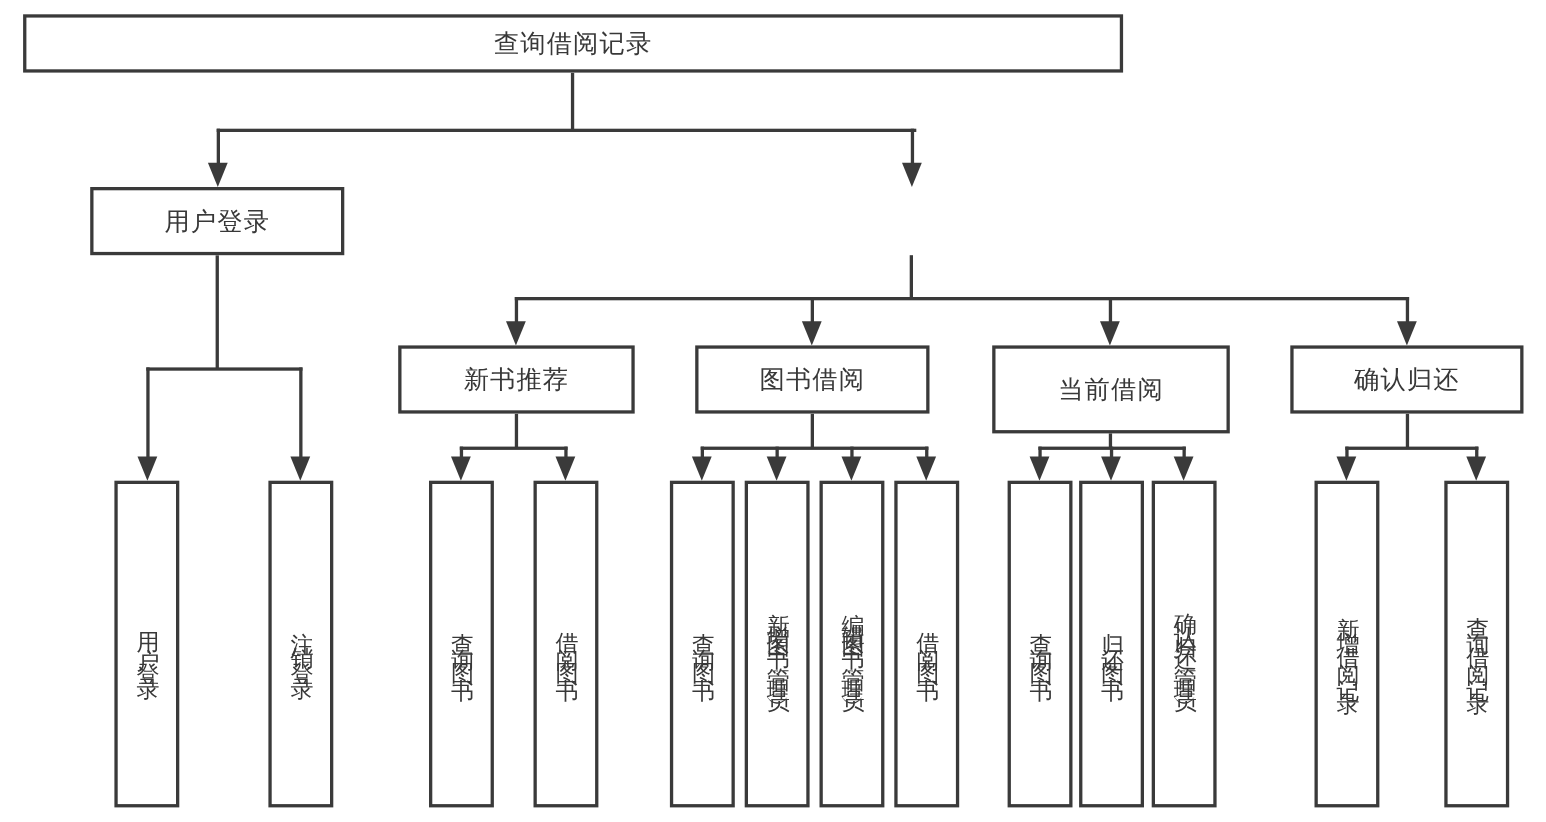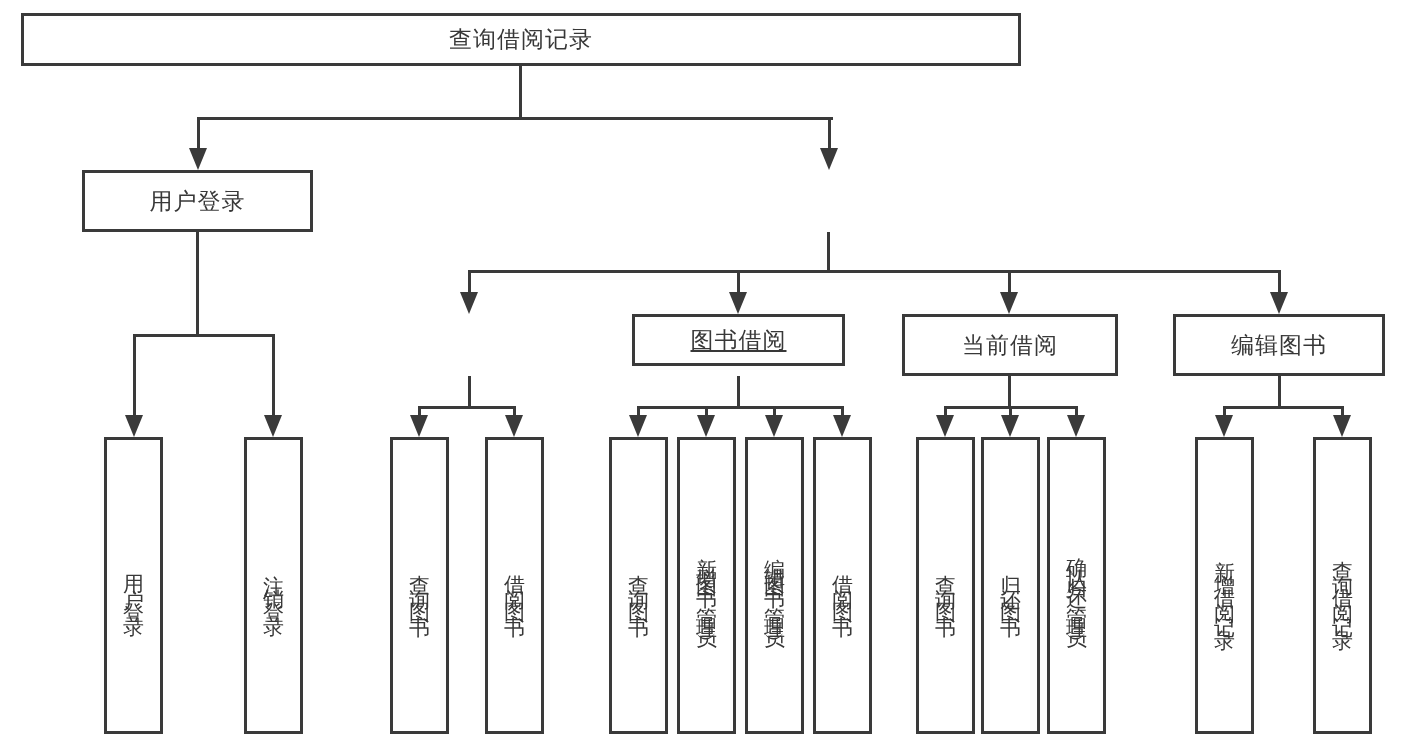--- a/index.html
+++ b/index.html
@@ -85,23 +85,24 @@
   <div class="line" style="left:468px; top:270px; width:813px; height:3px;"></div>
   <div class="line" style="left:468px; top:270px; width:3px; height:26px;"></div>
   <div class="arrow" style="left:460px; top:292px;"></div>
   <div class="line" style="left:737px; top:270px; width:3px; height:26px;"></div>
   <div class="arrow" style="left:729px; top:292px;"></div>
   <div class="line" style="left:1008px; top:270px; width:3px; height:26px;"></div>
   <div class="arrow" style="left:1000px; top:292px;"></div>
   <div class="line" style="left:1278px; top:270px; width:3px; height:26px;"></div>
   <div class="arrow" style="left:1270px; top:292px;"></div>
 
-  <div class="box" style="left:632px; top:314px; width:213px; height:52px;text-decoration:underline;">图书借阅</div>
-  <div class="box" style="left:902px; top:314px; width:216px; height:62px;">当前借阅</div>
-  <div class="box" style="left:1173px; top:314px; width:212px; height:62px;">编辑图书</div>
+  <div class="box" style="left:362px; top:314px; width:215px; height:62px;">新书推荐</div>
+  <div class="box" style="left:632px; top:314px; width:213px; height:62px;">图书借阅</div>
+  <div class="box" style="left:902px; top:314px; width:216px; height:80px;">当前借阅</div>
+  <div class="box" style="left:1173px; top:314px; width:212px; height:62px;">确认归还</div>
 
   <div class="line" style="left:468px; top:376px; width:3px; height:32px;"></div>
   <div class="line" style="left:418px; top:406px; width:98px; height:3px;"></div>
   <div class="line" style="left:418px; top:406px; width:3px; height:12px;"></div>
   <div class="arrow" style="left:410px; top:415px;"></div>
   <div class="line" style="left:513px; top:406px; width:3px; height:12px;"></div>
   <div class="arrow" style="left:505px; top:415px;"></div>
 
   <div class="line" style="left:737px; top:376px; width:3px; height:32px;"></div>
   <div class="line" style="left:637px; top:406px; width:207px; height:3px;"></div>

